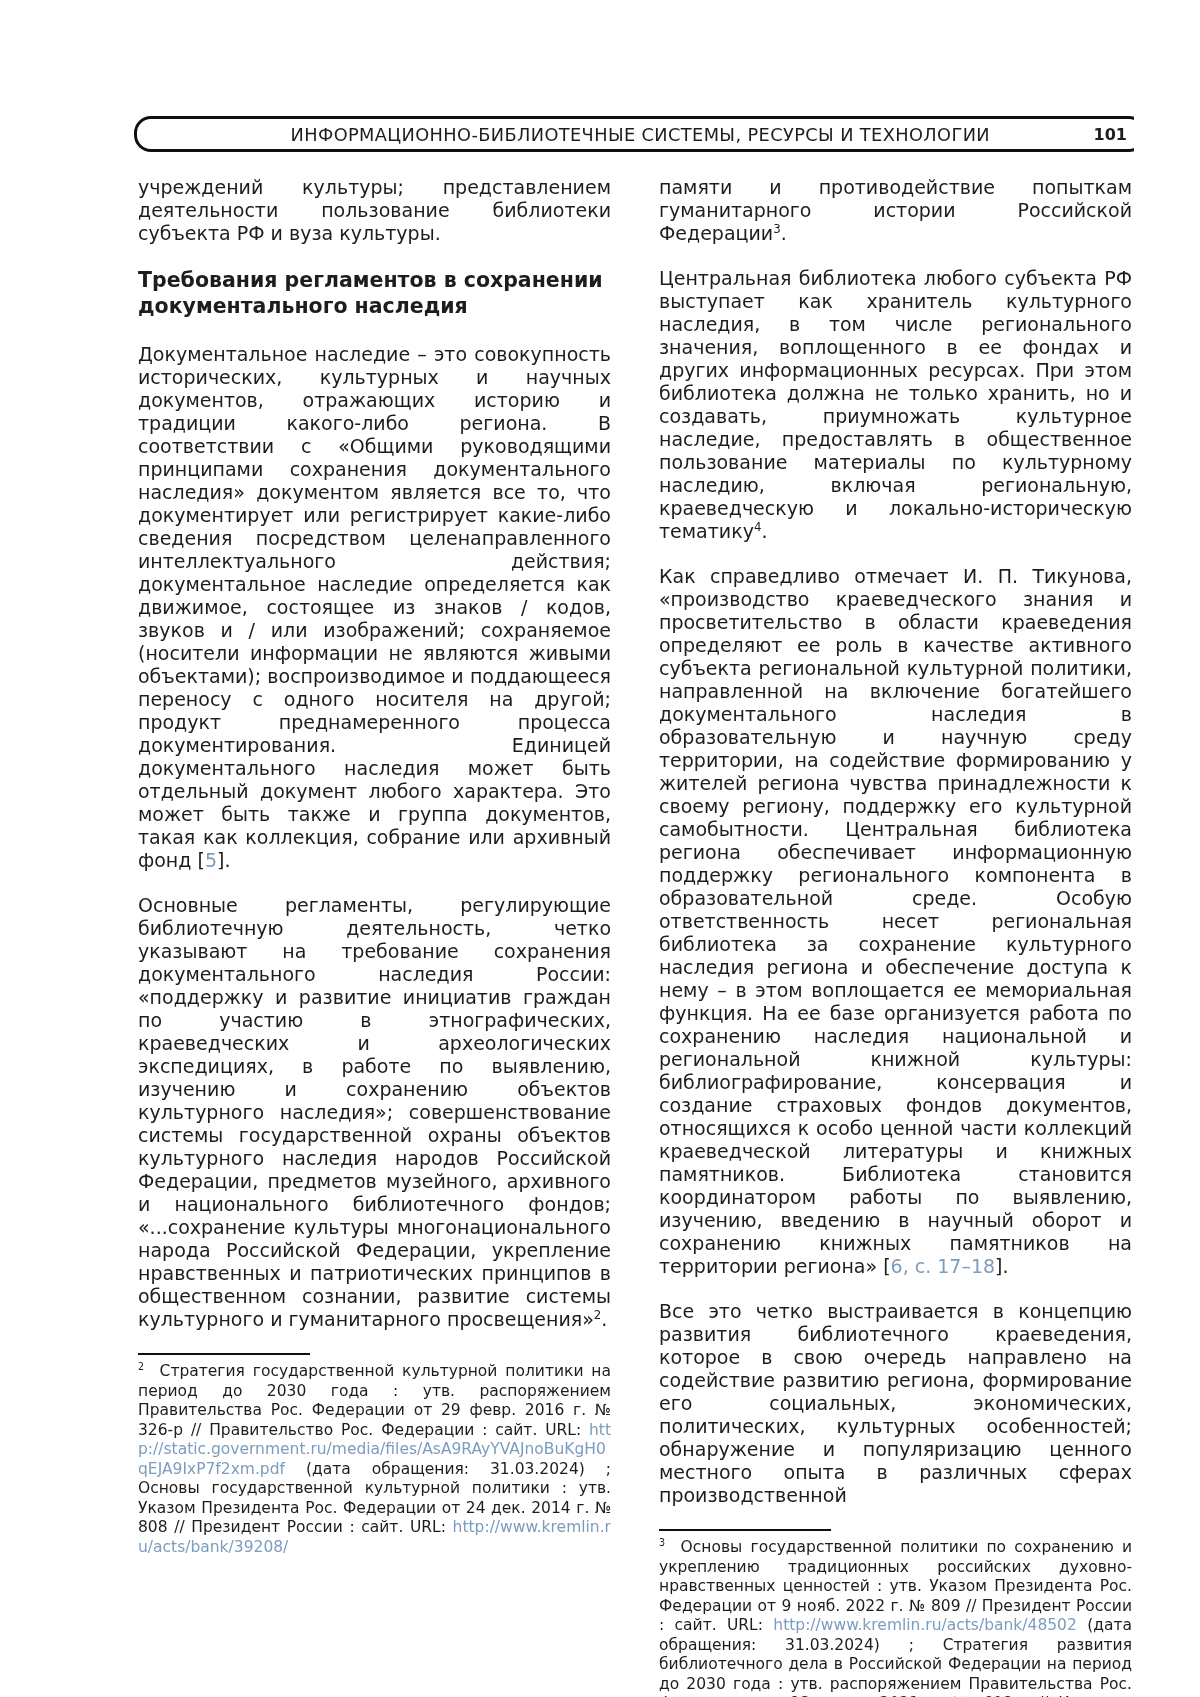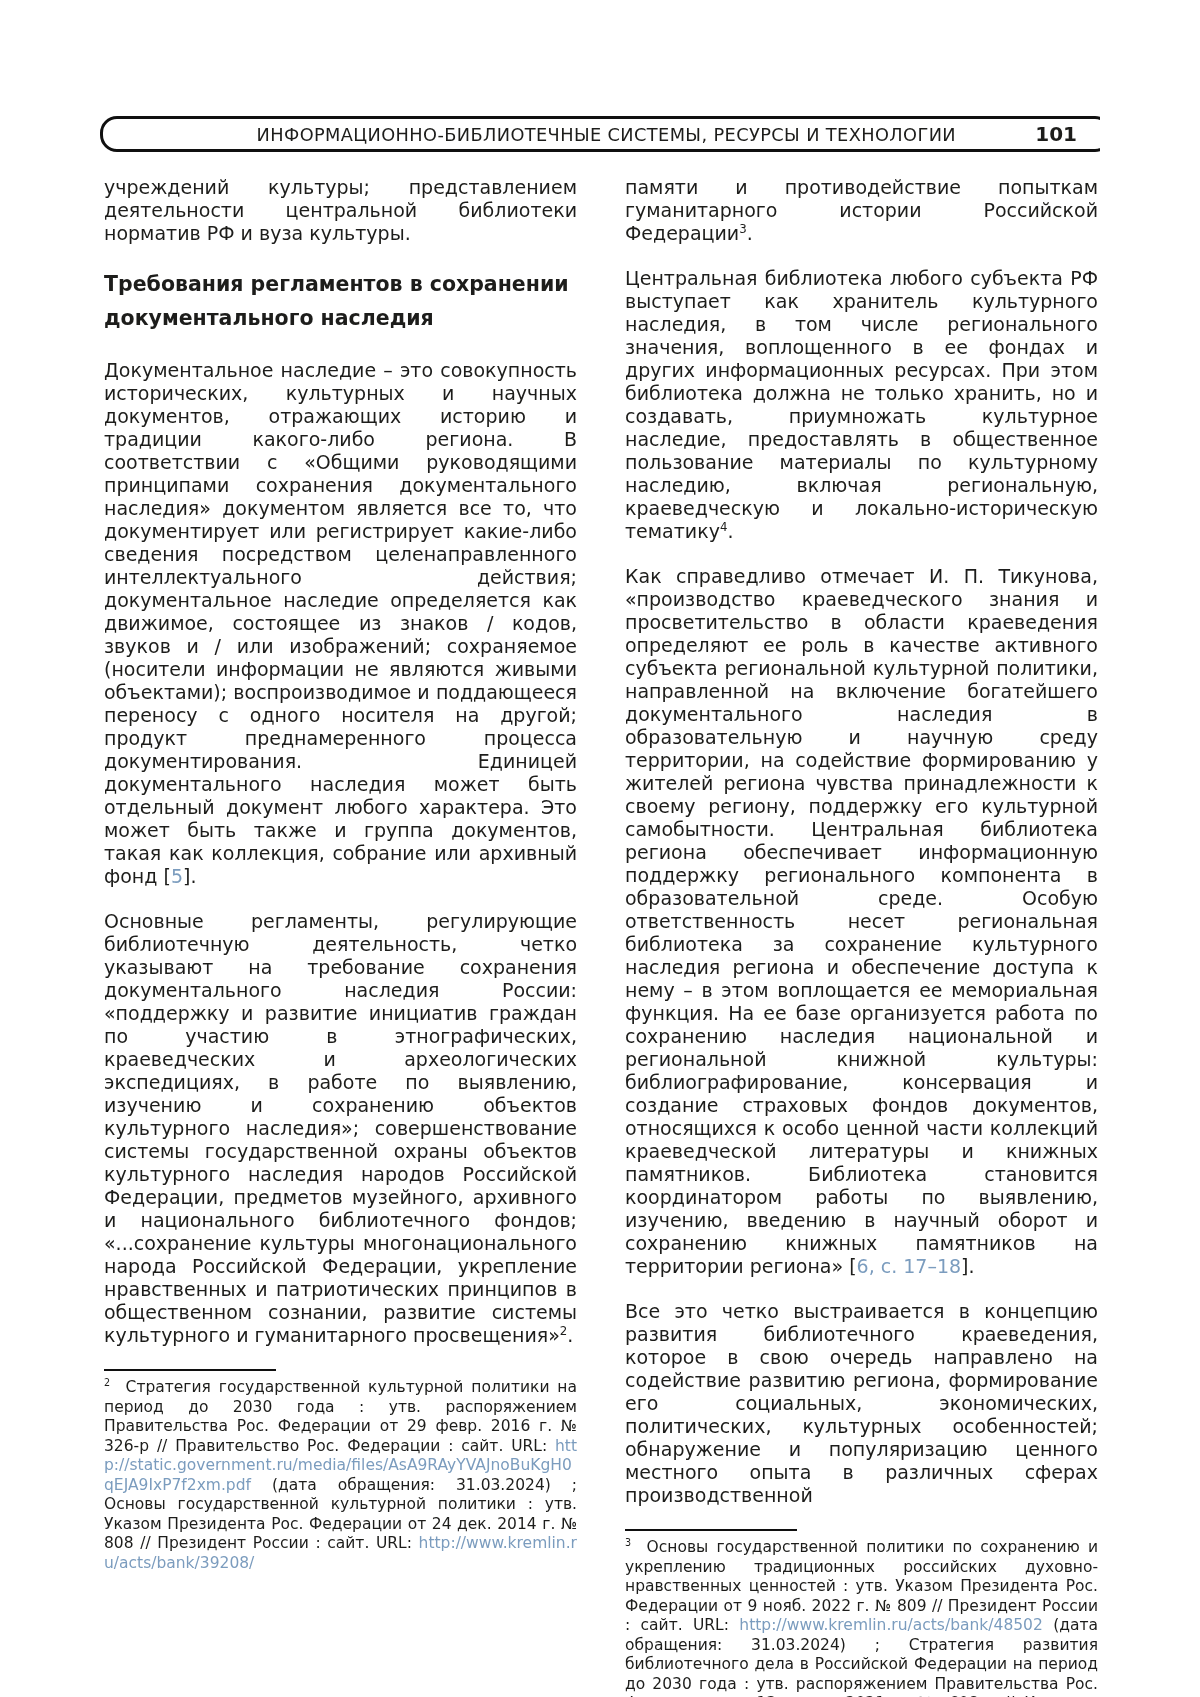--- a/index.html
+++ b/index.html
@@ -3,52 +3,53 @@
 <meta charset="utf-8">
 <style>
   html,body { margin:0; padding:0; background:#ffffff; }
   .page {
     position:relative;
     width:1100px; height:1697px;
     background:#ffffff;
     font-family:"DejaVu Sans","Liberation Sans",sans-serif;
     color:var(--text,#1d1d1b);
     overflow:hidden;
+    margin-left:34px;
   }
   .header-band {
     position:absolute; left:100px; top:116px;
     width:1006px; height:30px;
     border:3px solid var(--rule,#101010);
     border-radius:17px;
     display:flex; align-items:center; justify-content:center;
   }
   .header-title {
     font-size:18.5px; letter-spacing:0.4px;
     white-space:nowrap;
     transform:scaleX(0.96);
   }
   .page-number {
-    position:absolute; right:32px; top:50%; transform:translateY(-50%);
-    font-weight:bold; font-size:20px;
+    position:absolute; right:16px; top:50%; transform:translateY(-50%);
+    font-weight:bold; font-size:16px;
   }
   .columns {
     position:absolute; left:104px; top:176px;
     width:994px;
     display:flex; gap:48px;
   }
   .col { width:473px; }
   .para {
     margin:0 0 22px 0;
     font-size:19px; line-height:23px;
     text-align:justify;
     overflow-wrap:break-word;
   }
   .section-heading {
     margin:20px 0 24px 0;
-    font-size:20.5px; line-height:34px;
+    font-size:20.5px; line-height:26px;
     font-weight:bold; text-align:left;
   }
   sup { font-size:0.62em; line-height:0; }
   .link { color:var(--link,#7b9cbe); word-break:break-all; }
   .footnotes { margin-top:4px; }
   .fn-rule {
     width:172px; height:0;
     border-top:2.5px solid var(--rule,#101010);
     margin:8px 0 7px 0;
   }
@@ -65,21 +66,21 @@
 <div class="page">
 
   <div class="header-band">
     <span class="header-title">ИНФОРМАЦИОННО-БИБЛИОТЕЧНЫЕ СИСТЕМЫ, РЕСУРСЫ И ТЕХНОЛОГИИ</span>
     <span class="page-number">101</span>
   </div>
 
   <div class="columns">
 
     <div class="col">
-      <p class="para">учреждений культуры; представлением деятельности центральной библиотеки норматив РФ и вуза культуры.</p>
+      <p class="para">учреждений культуры; представлением деятельности пользование библиотеки субъекта РФ и вуза культуры.</p>
       <h2 class="section-heading">Требования регламентов в сохранении документального наследия</h2>
       <p class="para"><span>Документальное наследие – это совокупность исторических, культурных и научных документов, отражающих историю и традиции какого-либо региона. В соответствии с «Общими руководящими принципами сохранения документального наследия» документом является все то, что документирует или регистрирует какие-либо сведения посредством целенаправленного интеллектуального действия; документальное наследие определяется как движимое, состоящее из знаков / кодов, звуков и / или изображений; сохраняемое (носители информации не являются живыми объектами); воспроизводимое и поддающееся переносу с одного носителя на другой; продукт преднамеренного процесса документирования. Единицей документального наследия может быть отдельный документ любого характера. Это может быть также и группа документов, такая как коллекция, собрание или архивный фонд [</span><span class="link">5</span><span>].</span></p>
       <p class="para"><span>Основные регламенты, регулирующие библиотечную деятельность, четко указывают на требование сохранения документального наследия России: «поддержку и развитие инициатив граждан по участию в этнографических, краеведческих и археологических экспедициях, в работе по выявлению, изучению и сохранению объектов культурного наследия»; совершенствование системы государственной охраны объектов культурного наследия народов Российской Федерации, предметов музейного, архивного и национального библиотечного фондов; «...сохранение культуры многонационального народа Российской Федерации, укрепление нравственных и патриотических принципов в общественном сознании, развитие системы культурного и гуманитарного просвещения»</span><sup>2</sup><span>.</span></p>
       <div class="footnotes">
         <div class="fn-rule"></div>
         <p class="fn"><sup>2</sup><span> Стратегия государственной культурной политики на период до 2030 года : утв. распоряжением Правительства Рос. Федерации от 29 февр. 2016 г. № 326-р // Правительство Рос. Федерации : сайт. URL: </span><span class="link">http://static.government.ru/media/files/AsA9RAyYVAJnoBuKgH0qEJA9IxP7f2xm.pdf</span><span> (дата обращения: 31.03.2024) ; Основы государственной культурной политики : утв. Указом Президента Рос. Федерации от 24 дек. 2014 г. № 808 // Президент России : сайт. URL: </span><span class="link">http://www.kremlin.ru/acts/bank/39208/</span></p>
       </div>
     </div>
 
     <div class="col">

